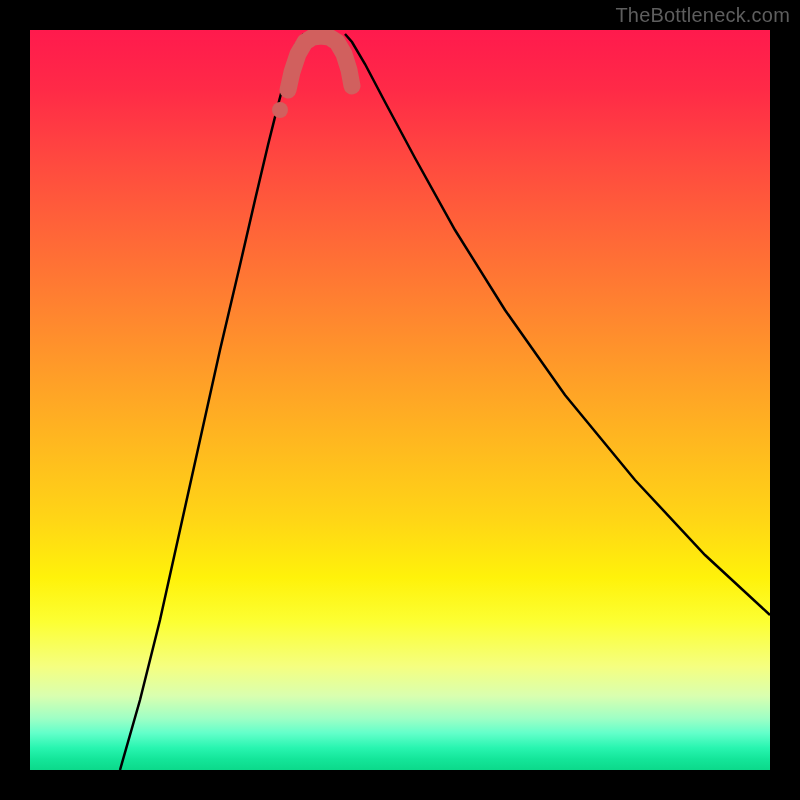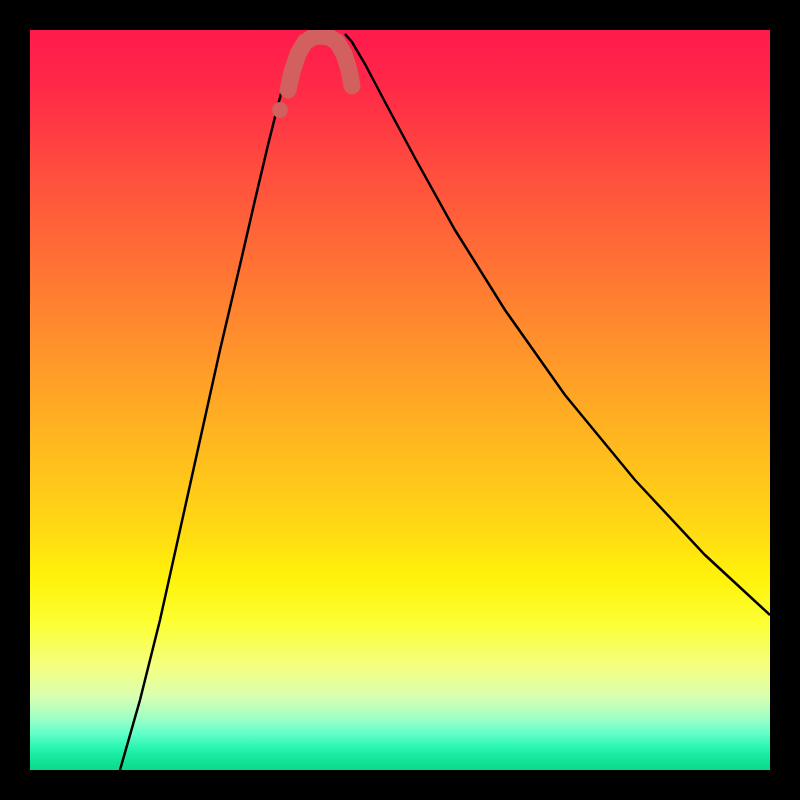--- a/index.html
+++ b/index.html
@@ -75,13 +75,14 @@
       <g id="series-group">
           <path d="M90 740 L110 670 L130 590 L150 500 L170 410 L190 320 L210 235 L225 170 L238 115 L248 75 L256 45 L262 25 L266 14 L270 8 L274 4" fill="none" stroke="#000000" stroke-width="2.5"></path>
           <path d="M315 4 L322 12 L335 34 L355 72 L385 128 L425 200 L475 280 L535 365 L605 450 L675 525 L740 585" fill="none" stroke="#000000" stroke-width="2.5"></path>
           <path d="M258 60 L262 42 L268 24 L275 12 L283 7 L291 6 L299 7 L307 12 L314 24 L319 40 L322 56" fill="none" stroke="#d1605e" stroke-width="17" stroke-linecap="round" stroke-linejoin="round"></path>
         </g>
       <g id="points-group">
           <circle cx="250" cy="80" r="8" fill="#d1605e"></circle>
         </g>
     </svg>
   </div>
+  <div class="attribution">TheBottleneck.com</div>
 </div>
 
 </body></html>

